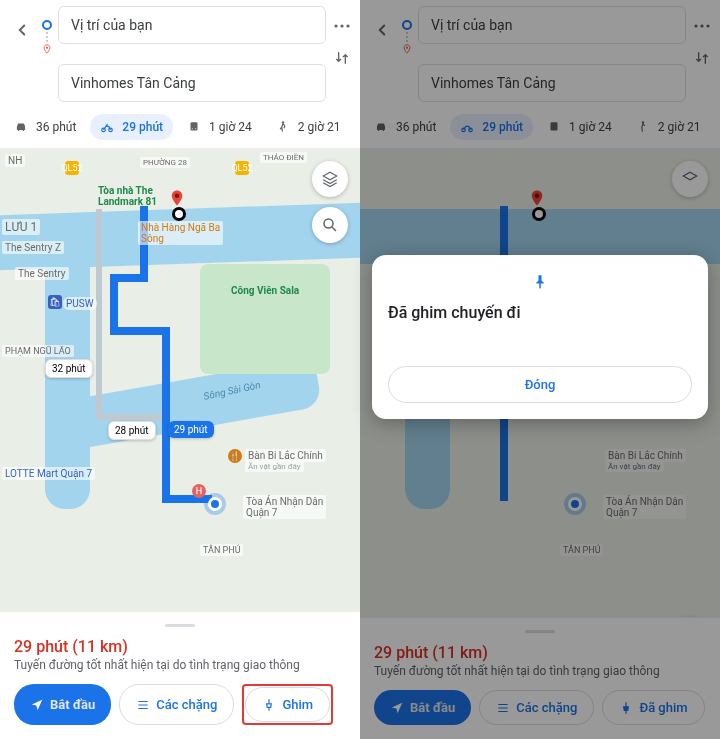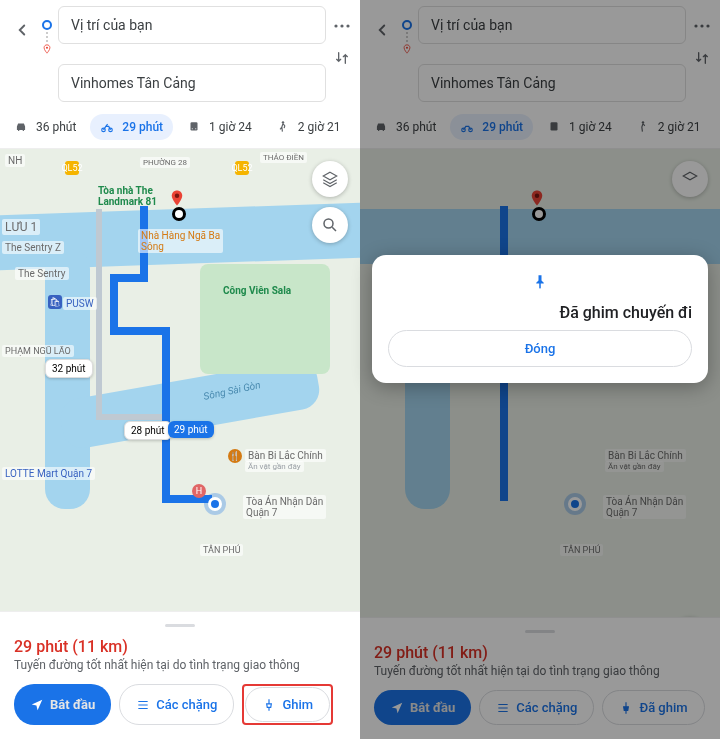--- a/index.html
+++ b/index.html
@@ -50,24 +50,24 @@
   .sheet-title { color:#d93025; font-size:16px; font-weight:500; }
   .sheet-sub { font-size:12px; color:#5f6368; margin-top:2px; }
   .sheet-actions { display:flex; gap:8px; margin-top:12px; }
   .btn { display:flex; align-items:center; gap:6px; padding:9px 16px; border-radius:20px; font-size:13px; font-weight:500; border:1px solid #dadce0; background:#fff; color:#1a73e8; white-space:nowrap; }
   .btn.primary { background:#1a73e8; color:#e5e5e5; border:none;font-weight:bold; }
   .btn .ic { width:14px; height:14px; }
   .highlight-box { border:2px solid #e53935; border-radius:4px; padding:1px; }
 
   
   .dialog-icon { text-align:center; margin-bottom:8px; }
-  .dialog-title { text-align:right; font-size:16px; font-weight:500; color:#202124; margin-bottom:8px; }
+  .dialog-title { text-align:left; font-size:16px; font-weight:500; color:#202124; margin-bottom:8px; }
   .dialog-body { text-align:center; font-size:12.5px; color:#5f6368; line-height:1.4; margin-bottom:16px; }
   .dialog-actions { display:flex; gap:10px; }
-  .dbtn { flex:1; padding:10px; border-radius:22px; font-size:13px; font-weight:500; text-align:center; }
+  .dbtn { flex:1; padding:10px; border-radius:22px; font-size:13px; font-weight:500; text-align:center;margin-top:36px; }
   .dbtn.outline { border:1px solid #dadce0; color:#1a73e8; background:#fff; }
   .dbtn.fill { background:#1a73e8; color:#fff; }
 </style>
 </head>
 <body>
 
 <div class="half">
   <div class="inputs">
     <div class="back-btn">
       <svg width="18" height="18" viewBox="0 0 24 24">
@@ -171,40 +171,40 @@
     <div class="route-main" style="top:346px;left:162px;width:50px;height:8px;"></div>
 
     <svg class="pin-red" style="top:40px;left:168px;" viewBox="0 0 24 24">
         <path d="M12 2C8 2 5 5 5 9c0 5 7 13 7 13s7-8 7-13c0-4-3-7-7-7z" fill="#EA4335"></path>
         <circle cx="12" cy="9" r="3" fill="#7a1710"></circle>
       </svg>
     <div style="position:absolute;top:58px;left:172px;width:14px;height:14px;border:3px solid #000;border-radius:50%;background:#fff;"></div>
 
     <div class="map-label green" style="top:35px;left:95px;white-space:pre-line;">Tòa nhà The
 Landmark 81</div>
-    <div class="map-label" style="top:72px;left:138px;color:#d47a13;white-space:pre-line;margin-top:8px;">Nhà Hàng Ngã Ba
+    <div class="map-label" style="top:72px;left:138px;color:#d47a13;white-space:pre-line;">Nhà Hàng Ngã Ba
 Sông</div>
-    <div class="map-label green" style="top:135px;left:220px;">Công Viên Sala</div>
-    <div class="map-label" style="top:148px;left:63px;color:#3761c0;">PUSW</div>
+    <div class="map-label green" style="top:135px;left:228px;">Công Viên Sala</div>
+    <div class="map-label" style="top:148px;left:63px;color:#3761c0;border-radius:6px;">PUSW</div>
     <div class="poi-icon" style="top:146px;left:48px;background:#3761c0;">🛍</div>
     <div class="map-label" style="top:118px;left:15px;">The Sentry</div>
     <div class="map-label" style="top:92px;left:2px;">The Sentry Z</div>
     <div class="map-label" style="top:196px;left:2px;font-size:9px;">PHẠM NGŨ LÃO</div>
     <div class="map-label water" style="top:235px;left:200px;transform:rotate(-12deg);">Sông Sài Gòn</div>
     <div class="map-label" style="top:318px;left:2px;color:#3761c0;">LOTTE Mart Quận 7</div>
     <div class="map-label" style="top:300px;left:245px;">Bàn Bi Lắc Chính</div>
     <div class="map-label" style="top:312px;left:245px;font-size:8px;color:#9aa0a6;">Ăn vặt gần đây</div>
     <div class="poi-icon" style="top:300px;left:228px;background:#d47a13;border-radius:50%;">🍴</div>
     <div class="map-label" style="top:346px;left:243px;white-space:pre-line;">Tòa Án Nhận Dân
 Quận 7</div>
     <div class="poi-icon" style="top:335px;left:192px;background:#e06666;border-radius:50%;">H</div>
     <div class="map-label" style="top:395px;left:200px;font-size:9px;">TÂN PHÚ</div>
 
     <div class="map-badge" style="top:210px;left:45px;">32 phút</div>
-    <div class="map-badge" style="top:272px;left:124px;">28 phút</div>
+    <div class="map-badge" style="top:272px;left:108px;">28 phút</div>
     <div class="map-badge primary" style="top:272px;left:168px;">29 phút</div>
 
     <div class="dot-current" style="top:348px;left:208px;"></div>
 
     <div class="circ-btn" style="top:12px;right:12px;">
       <svg width="18" height="18" viewBox="0 0 24 24">
           <path d="M12 3l9 5-9 5-9-5zM3 13l9 5 9-5M3 17l9 5 9-5" stroke="#5f6368" stroke-width="1.5" fill="none"></path>
         </svg>
     </div>
     <div class="circ-btn" style="top:58px;right:12px;">

